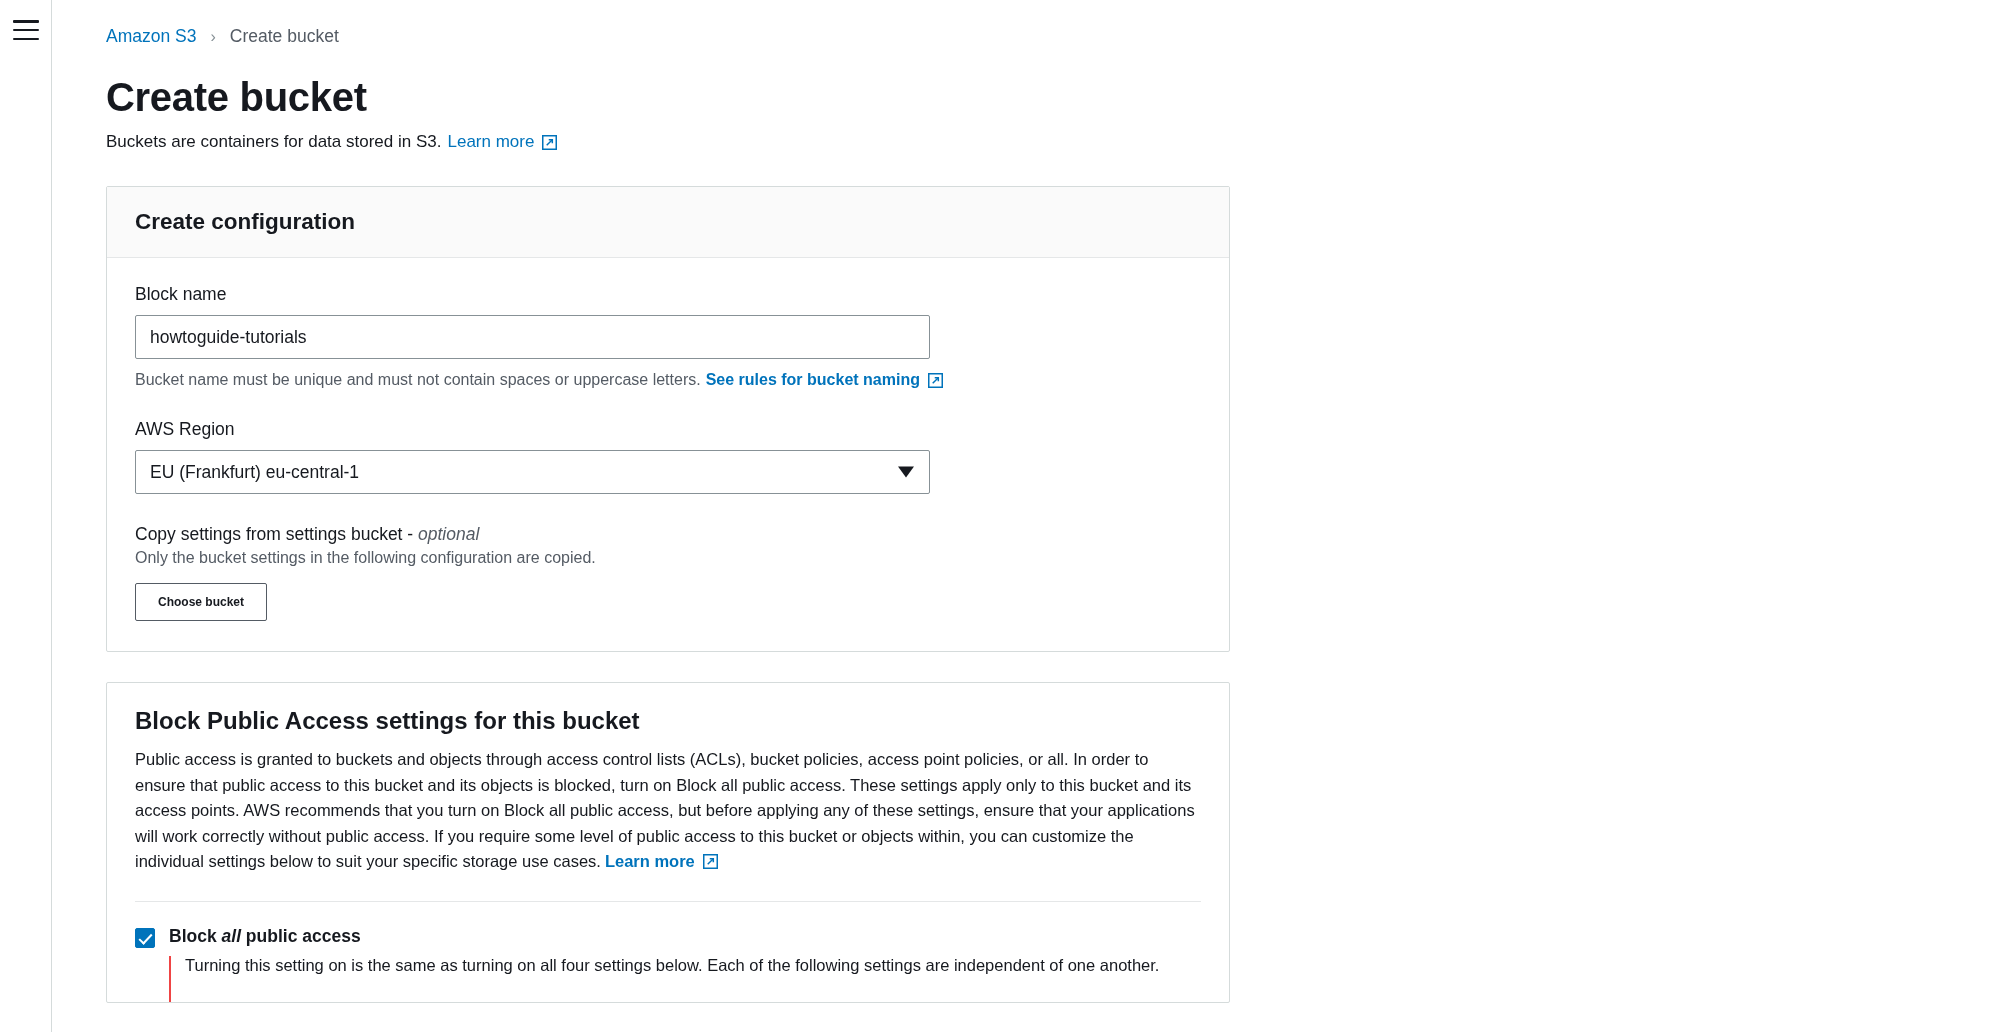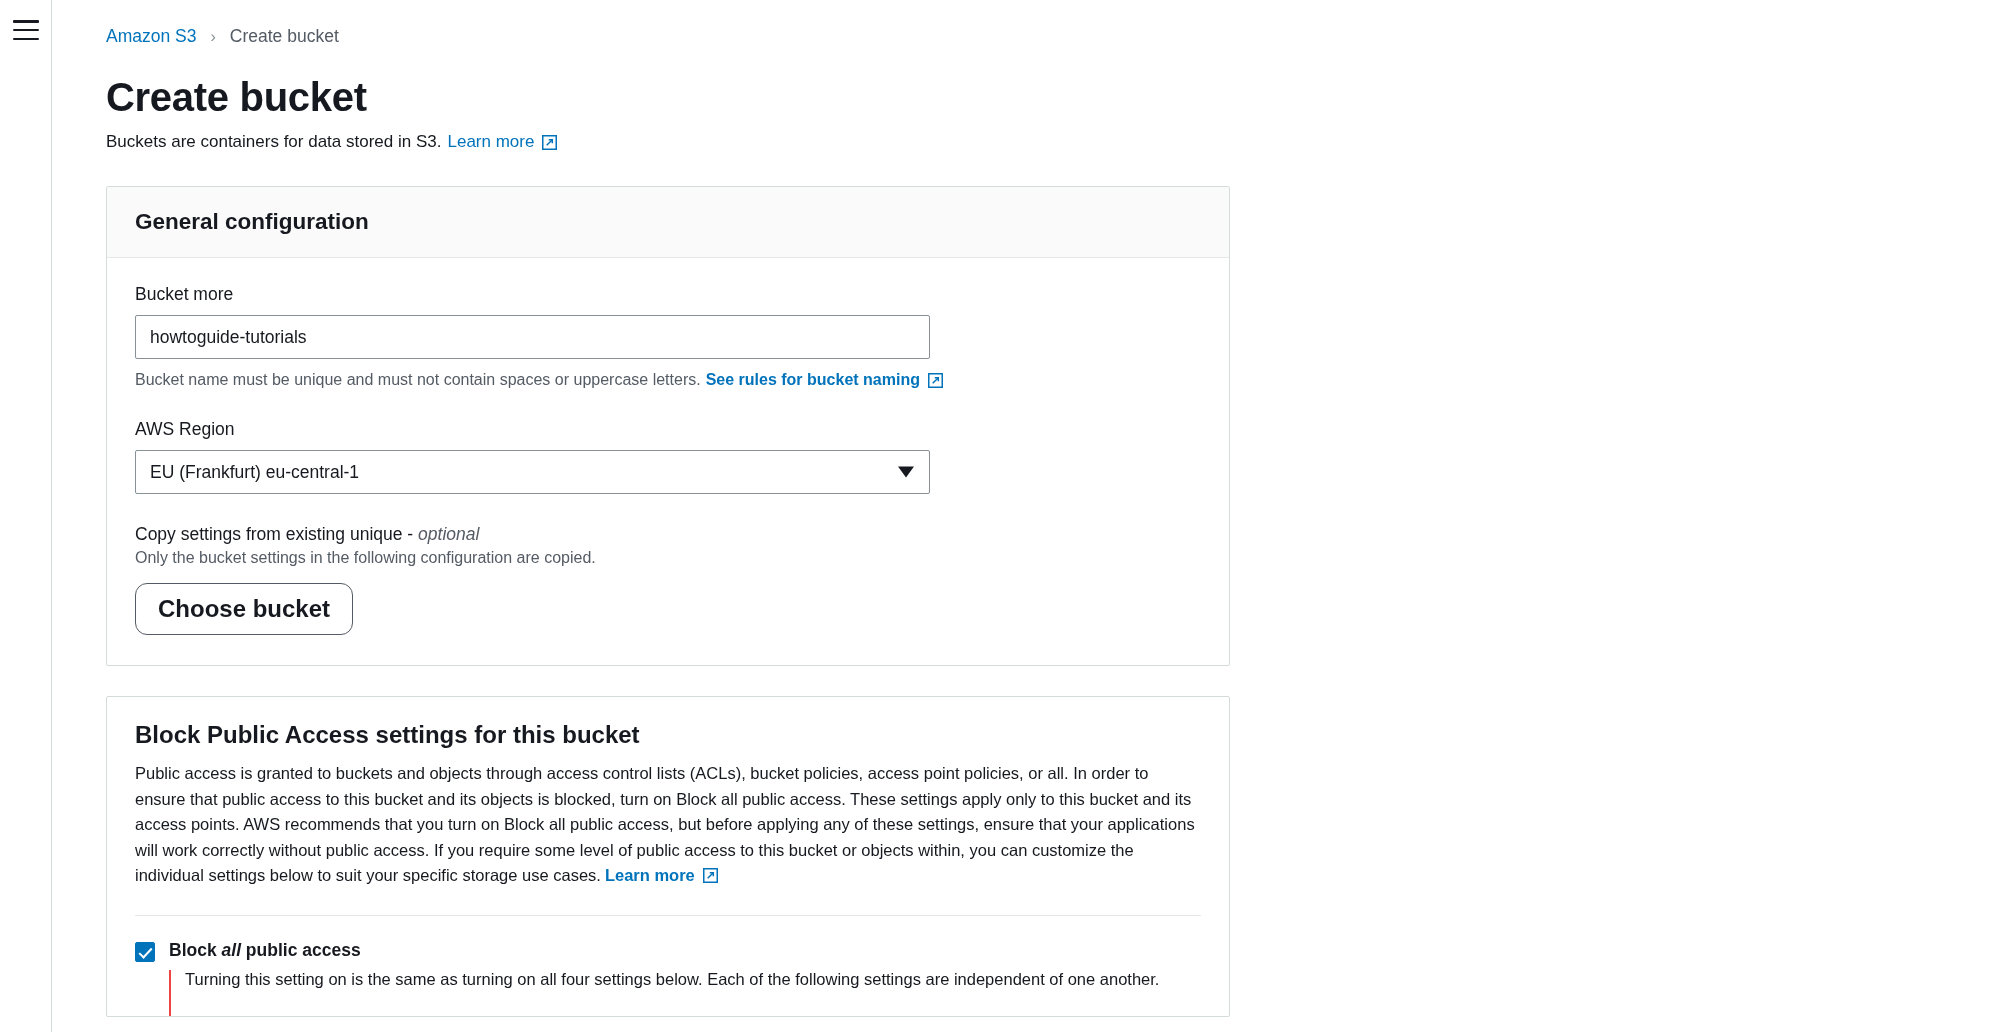--- a/index.html
+++ b/index.html
@@ -151,25 +151,25 @@
   .copy-label {
     font-size: 17.5px; color: #16191f; margin-bottom: 4px;
   }
   .copy-label em { font-style: italic; color: #545b64; }
   .copy-sub {
     font-size: 16px; color: #545b64; margin-bottom: 16px;
   }
   .btn {
     display: inline-block;
     border: 1px solid #545b64;
-    border-radius: 12px;
-    background: #ffffff;
-    color: #16191f;
-    font-weight: 700;
-    font-size: 24px;
+    border-radius: 2px;
+    background: #ffffff;
+    color: #16191f;
+    font-weight: 700;
+    font-size: 12px;
     padding: 11px 22px;
     cursor: pointer;
     font-family: "Liberation Sans", sans-serif;
   }
 
   .bpa-body { padding: 24px 28px 0 28px; }
   .bpa-body h2 {
     margin: 0 0 12px 0;
     font-size: 24px;
     font-weight: 700;
@@ -253,26 +253,26 @@
         <svg width="15" height="15" viewBox="0 0 16 16">
           <rect x="0.8" y="0.8" width="14.4" height="14.4" fill="none" stroke="#0073bb" stroke-width="1.6"></rect>
           <path d="M5 11 L11 5" stroke="#0073bb" stroke-width="1.6"></path>
           <path d="M7.2 5 H11 V8.8" fill="none" stroke="#0073bb" stroke-width="1.6"></path>
         </svg>
       </span>
     </div>
 
     <div class="card">
       <div class="card-header">
-        <h2>General configuration</h2>
+        <h2>Create configuration</h2>
       </div>
       <div class="card-body">
 
         <div class="field-block">
-          <div class="field-label">Bucket more</div>
+          <div class="field-label">Block name</div>
           <input class="text-input" type="text" value="howtoguide-tutorials" style="">
           <div class="help-text">
             <span>Bucket name must be unique and must not contain spaces or uppercase letters.</span>
             <a href="#">See rules for bucket naming</a>
             <span class="ext-icon">
               <svg width="15" height="15" viewBox="0 0 16 16">
                 <rect x="0.8" y="0.8" width="14.4" height="14.4" fill="none" stroke="#0073bb" stroke-width="1.6"></rect>
                 <path d="M5 11 L11 5" stroke="#0073bb" stroke-width="1.6"></path>
                 <path d="M7.2 5 H11 V8.8" fill="none" stroke="#0073bb" stroke-width="1.6"></path>
               </svg>
@@ -283,21 +283,21 @@
         <div class="field-block">
           <div class="field-label">AWS Region</div>
           <div class="select-wrap">
             <div class="select-box">EU (Frankfurt) eu-central-1</div>
             <span class="caret"></span>
           </div>
         </div>
 
         <div>
           <div class="copy-label">
-            <span>Copy settings from existing unique - </span><em>optional</em>
+            <span>Copy settings from settings bucket - </span><em>optional</em>
           </div>
           <div class="copy-sub">Only the bucket settings in the following configuration are copied.</div>
           <button class="btn">Choose bucket</button>
         </div>
 
       </div>
     </div>
 
     <div class="card">
       <div class="bpa-body">

